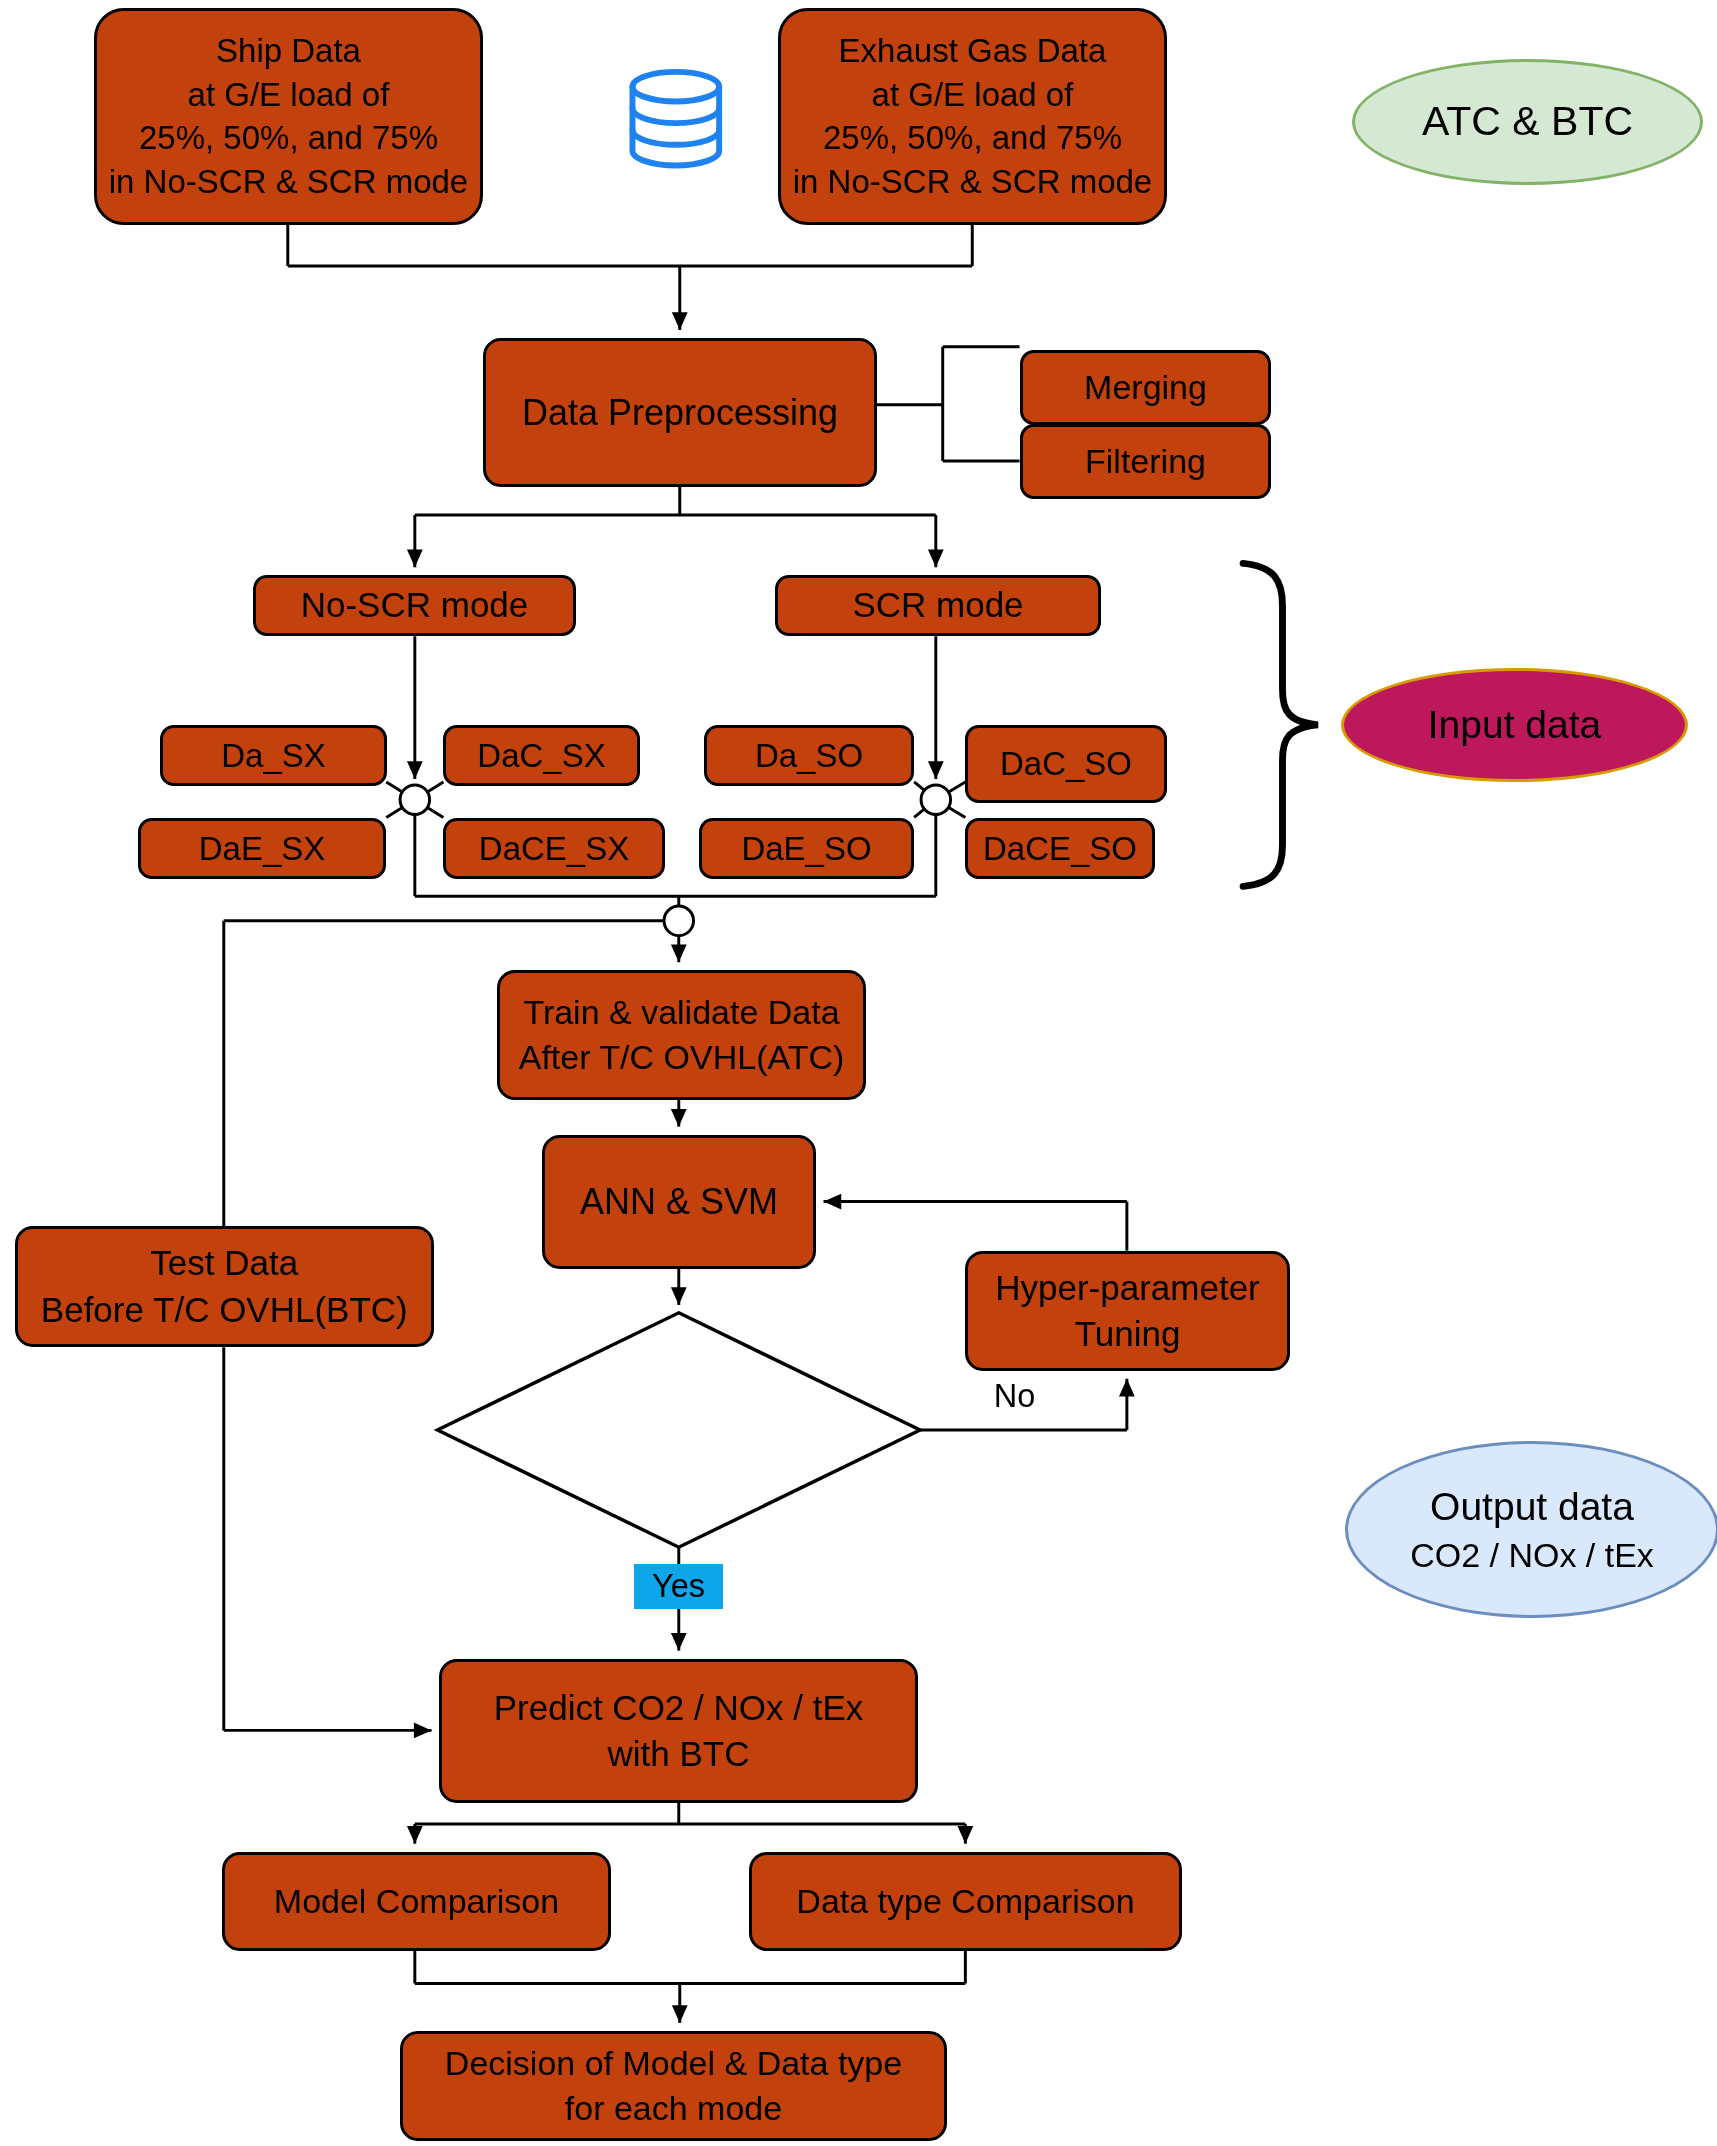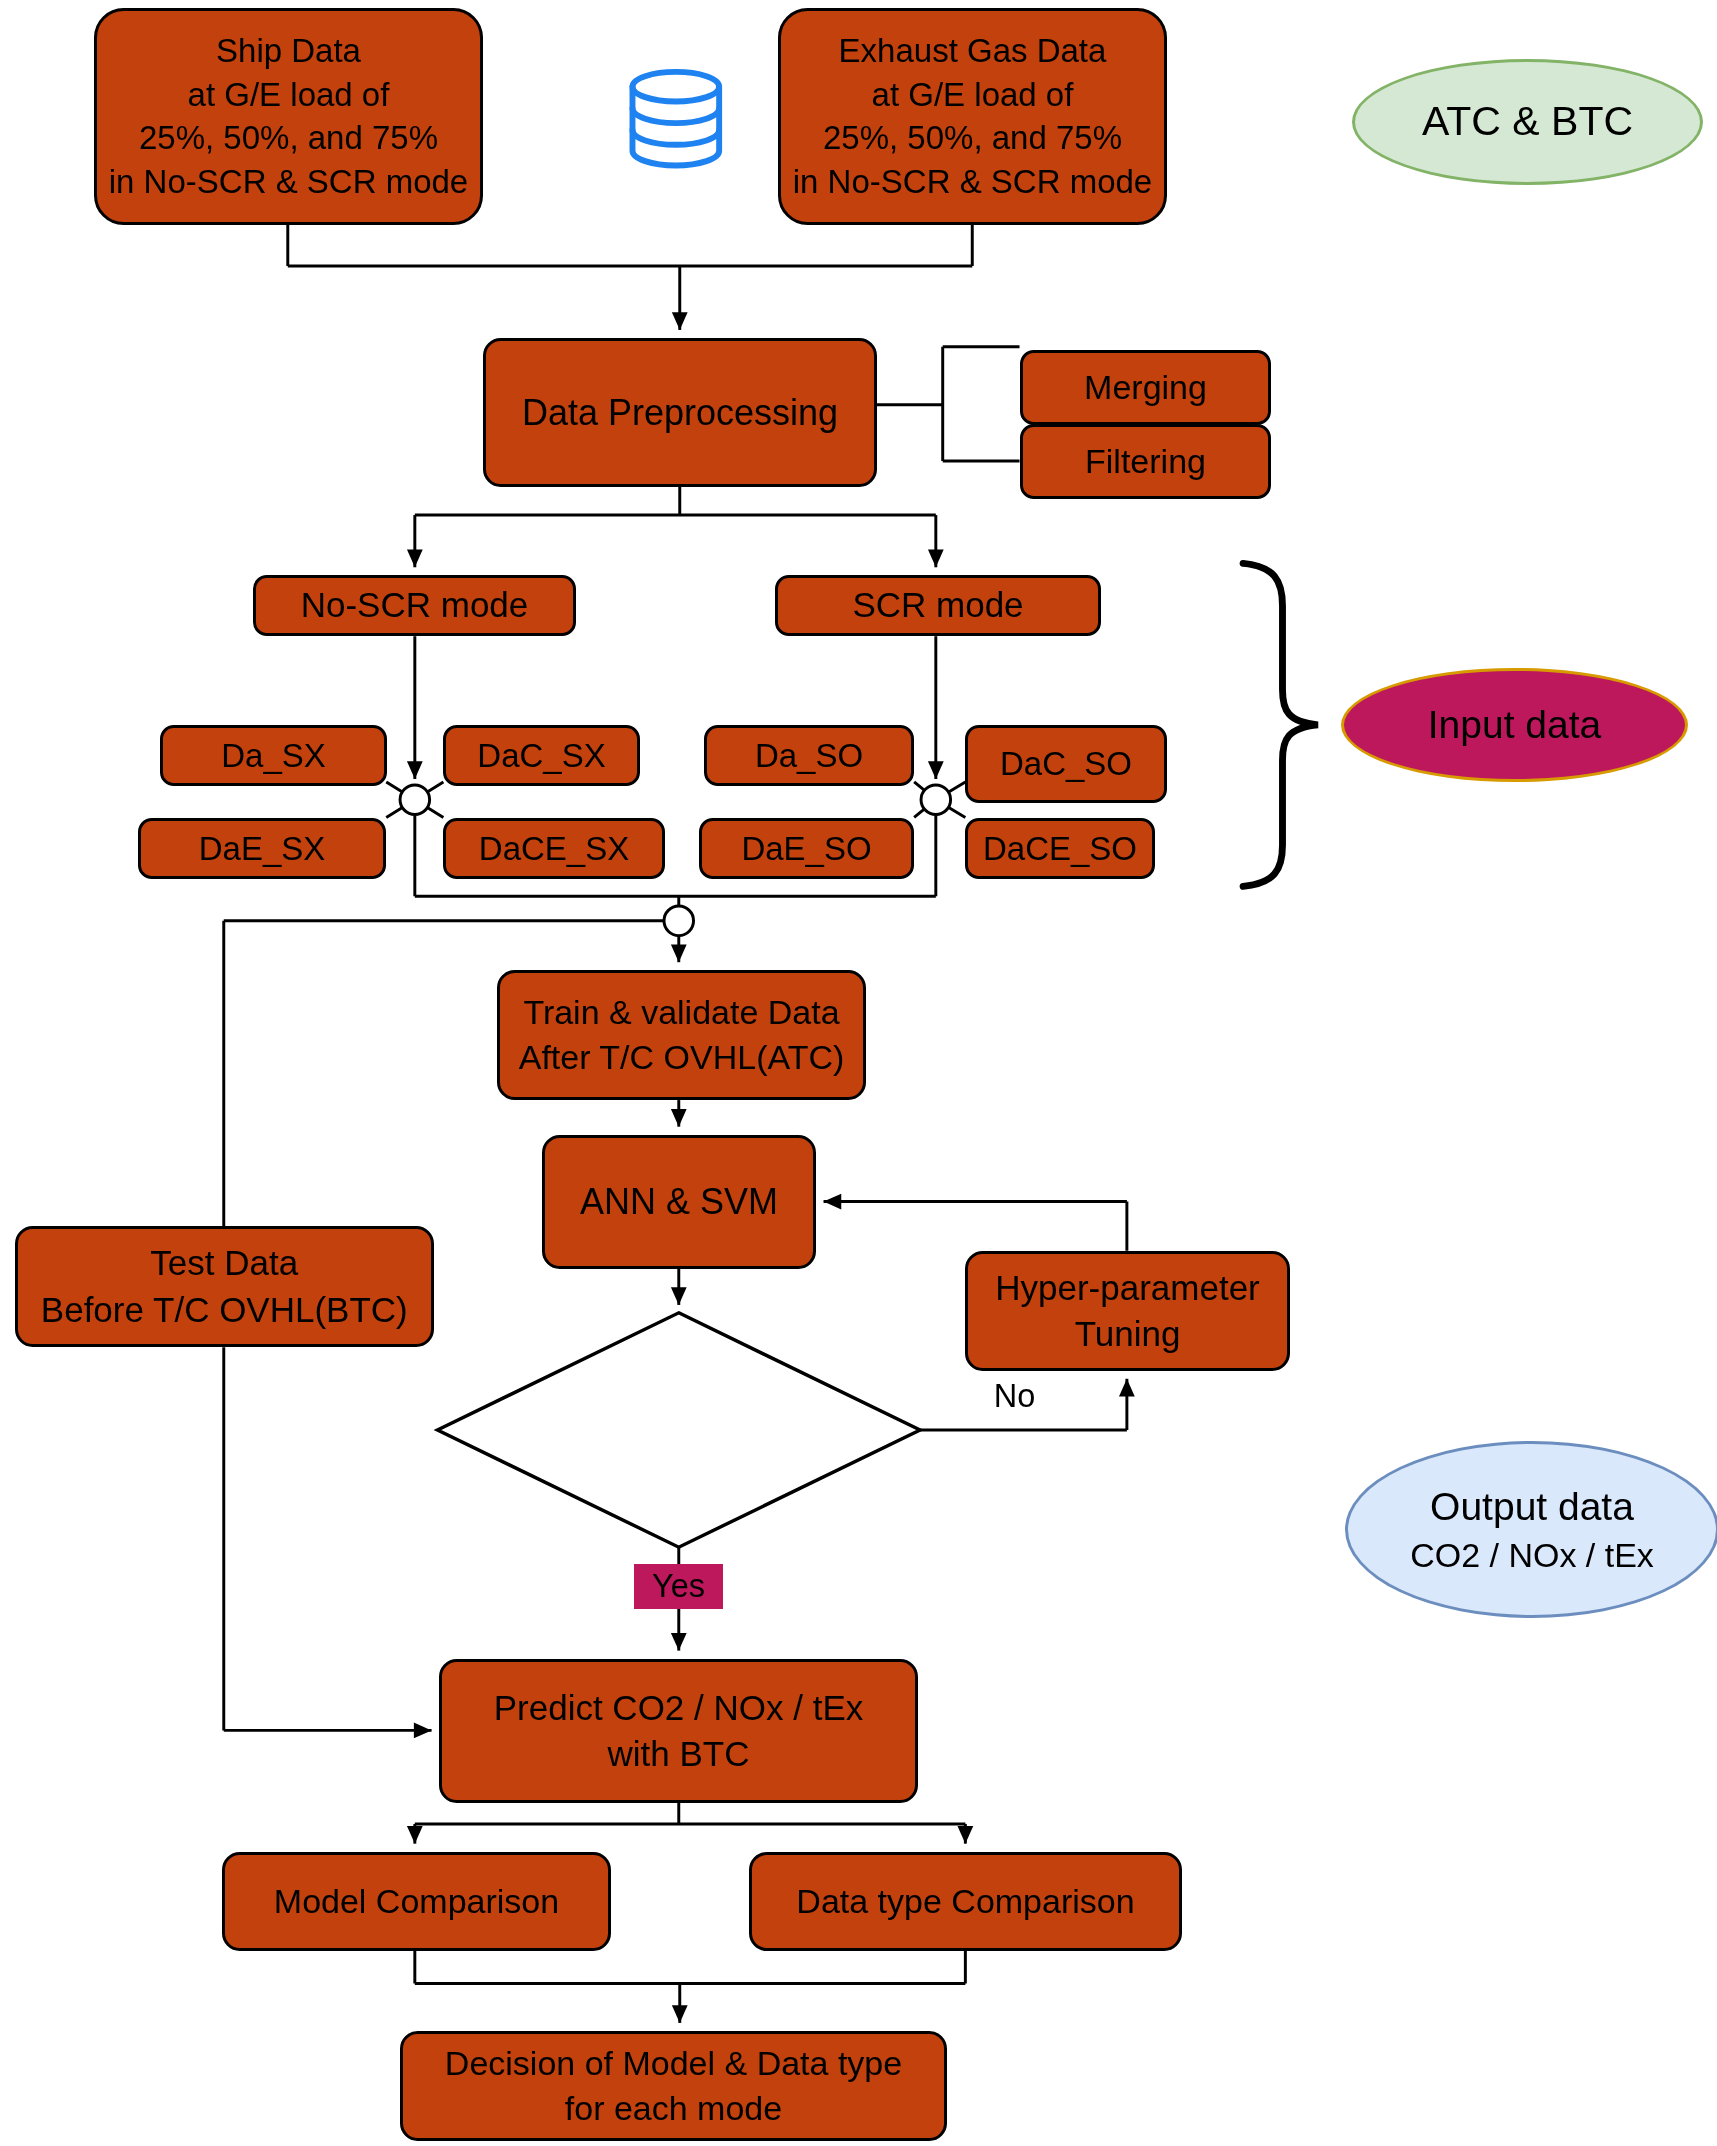--- a/index.html
+++ b/index.html
@@ -27,21 +27,21 @@
   .r-md{border-radius:17.7px;}
   .r-sm{border-radius:13.8px;}
   .ellipse{border-radius:50%;line-height:1.25;flex-direction:column;}
   .ellipse-green{background:#d5e8d4;border:3px solid #82b366;}
   .ellipse-orange{background:#be185d;border:3px solid #d79b00;}
   .ellipse-blue{background:#dae8fc;border:3px solid #6c8ebf;}
   .floating{
     position:absolute;display:flex;align-items:center;justify-content:center;
     text-align:center;background:transparent;border:none;z-index:3;
   }
-  .masked{background:#be185d;}
+  .masked{background:#0ea5e9;}
   .fs-34{font-size:33px;} .fs-33{font-size:32.5px;} .fs-35{font-size:34px;}
   .fs-36{font-size:35px;} .fs-37{font-size:36px;} .fs-40{font-size:39px;}
   .fs-42{font-size:41px;}
   .out-sub{font-size:34px;margin-top:2px;}
 </style>
 </head>
 <body>
 
 <div id="canvas">
 

